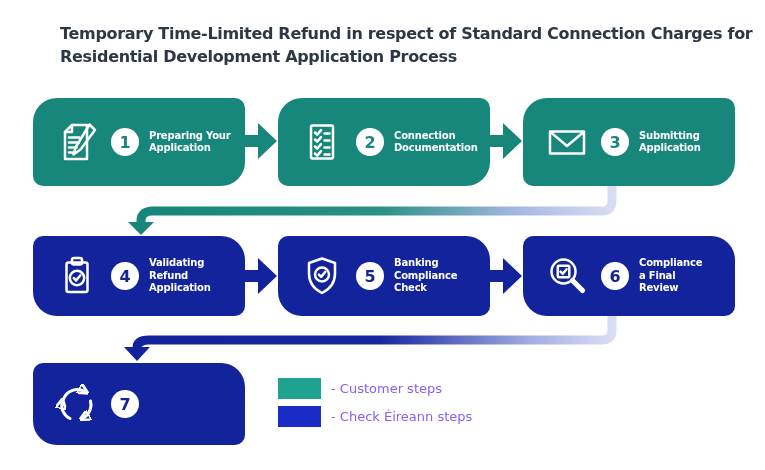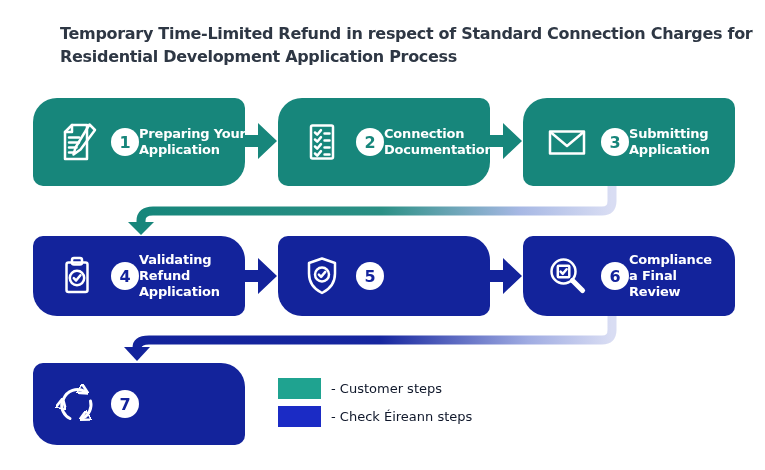--- a/index.html
+++ b/index.html
@@ -27,32 +27,32 @@
   .icon svg *{stroke:#ffffff;fill:none;stroke-width:2.5;stroke-linecap:round;stroke-linejoin:round;}
   .icon svg .thick{stroke-width:5.2;}
   .icon svg .arc{stroke-width:3;}
 
   .badge{
     width:28px;height:28px;border-radius:50%;background:#ffffff;
     display:flex;align-items:center;justify-content:center;
     font-weight:800;font-size:16px;margin-left:10px;flex:0 0 auto;
   }
   .label{
-    font-weight:bold;font-size:13px;line-height:1.25;
+    margin-left:10px;font-weight:bold;font-size:10px;line-height:1.25;
     letter-spacing:-0.2px;white-space:pre;
   }
 
   .blockarrow{position:absolute;}
   .a12{left:245px;top:121px;} .a23{left:490px;top:121px;}
   .a45{left:245px;top:256px;} .a56{left:490px;top:256px;}
 
   .legend{position:absolute;left:278px;top:378px;}
   .legend-row{display:flex;align-items:center;height:21px;margin-bottom:7px;}
   .swatch{width:43px;height:21px;margin-right:10px;flex:0 0 auto;}
-  .legend-label{font-size:13px;color:#0f172a;white-space:pre;}
+  .legend-label{font-size:13px;color:#8b5cf6;white-space:pre;}
 </style>
 </head>
 <body>
 
 <div class="canvas">
 
   <h1 class="page-title">Temporary Time-Limited Refund in respect of Standard Connection Charges for
 Residential Development Application Process</h1>
 
   <svg class="overlay" width="765" height="470" viewBox="0 0 765 470">
@@ -144,20 +144,23 @@
 
   <div class="step uisce r2 c2" style="background-color: rgb(19, 35, 155);">
     <span class="icon">
       <svg viewBox="0 0 48 48">
         <path d="M24 6.5 L37 11 V21.5 C37 30.8 31.8 37.2 24 41 C16.2 37.2 11 30.8 11 21.5 V11 Z"></path>
         <circle cx="24" cy="22.5" r="7"></circle>
         <path d="M20.9 22.7 l2.2 2.2 4.2 -5"></path>
       </svg>
     </span>
     <span class="badge" style="color: rgb(19, 35, 155);">5</span>
+    <span class="label">Banking
+Compliance
+Check</span>
   </div>
 
   <svg class="blockarrow a56" width="33" height="40" viewBox="0 0 33 40">
     <polygon points="0,14 13,14 13,2 32,20 13,38 13,26 0,26" fill="#13239B"></polygon>
   </svg>
 
   <div class="step uisce r2 c3" style="background-color: rgb(19, 35, 155);">
     <span class="icon">
       <svg viewBox="0 0 48 48">
         <circle cx="20.5" cy="19.5" r="12"></circle>

